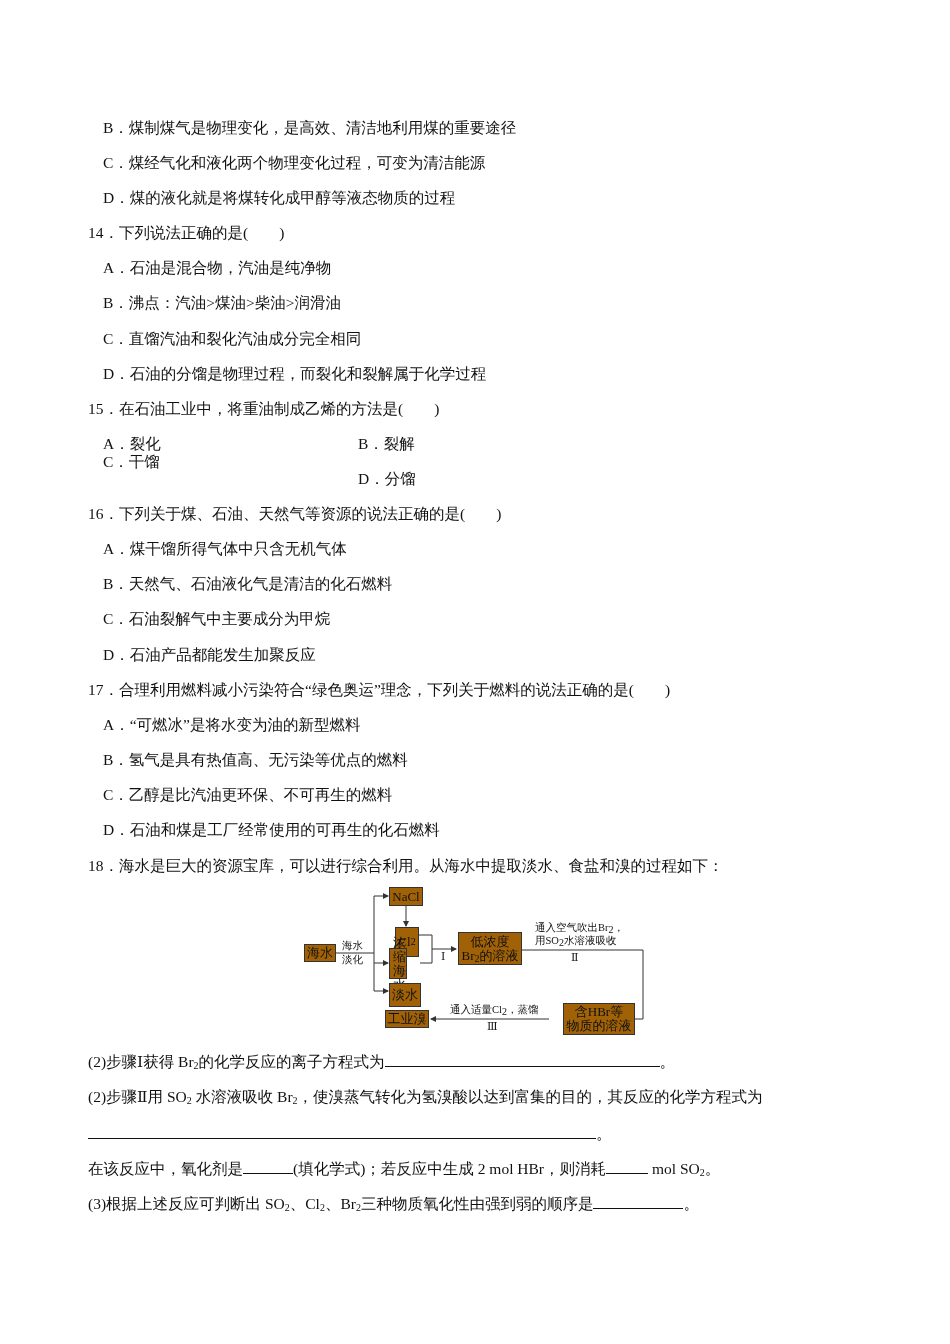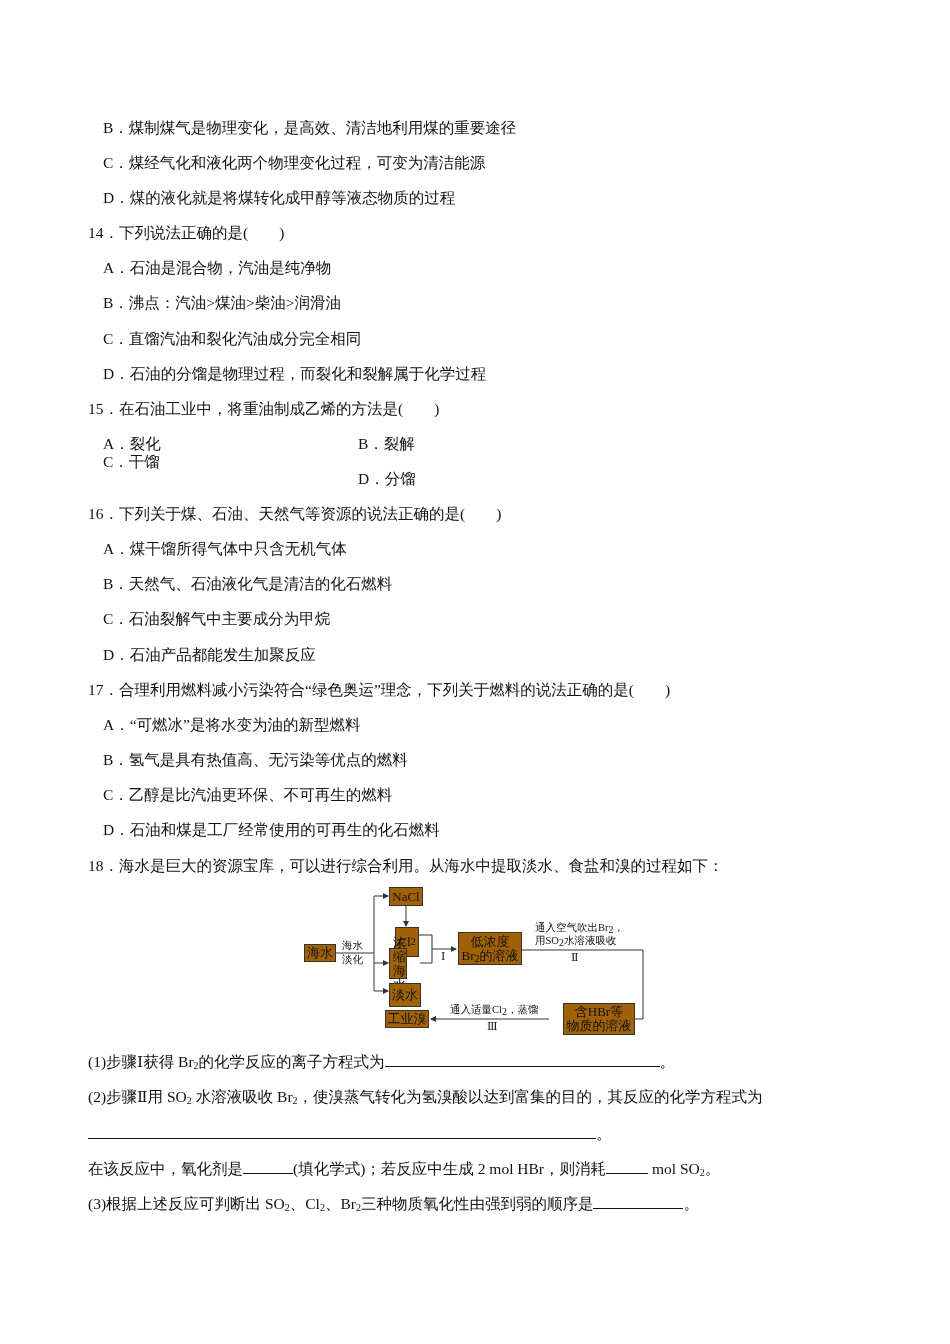--- a/index.html
+++ b/index.html
@@ -111,21 +111,21 @@
     <span>物质的溶液</span>
   </div>
 
   <div class="lbl" style="left:155px;top:124px"><span>通入适量Cl</span><sub>2</sub><span>，蒸馏</span></div>
   <div class="roman" style="left:192px;top:140px">Ⅲ</div>
 
   <div class="box" style="left:90px;top:130px;width:44px;height:18px">工业溴</div>
 </div>
 
 <div class="line q" style="top:1052px">
-  <span>(1)步骤Ⅰ获得 Br</span><sub>2</sub><span>的化学反应的离子方程式为</span><span class="blank" style="width:275px"></span><span>。</span>
+  <span>(2)步骤Ⅰ获得 Br</span><sub>2</sub><span>的化学反应的离子方程式为</span><span class="blank" style="width:275px"></span><span>。</span>
 </div>
 
 <div class="line q" style="top:1087px">
   <span>(2)步骤Ⅱ用 SO</span><sub>2</sub><span> 水溶液吸收 Br</span><sub>2</sub><span>，使溴蒸气转化为氢溴酸以达到富集的目的，其反应的化学方程式为</span>
 </div>
 <div class="line q" style="top:1124px">
   <span class="blank" style="width:508px"></span><span>。</span>
 </div>
 <div class="line q" style="top:1159px">
   <span>在该反应中，氧化剂是</span><span class="blank" style="width:50px"></span><span>(填化学式)；若反应中生成 2 mol HBr，则消耗</span><span class="blank" style="width:42px"></span><span> mol SO</span><sub>2</sub><span>。</span>

